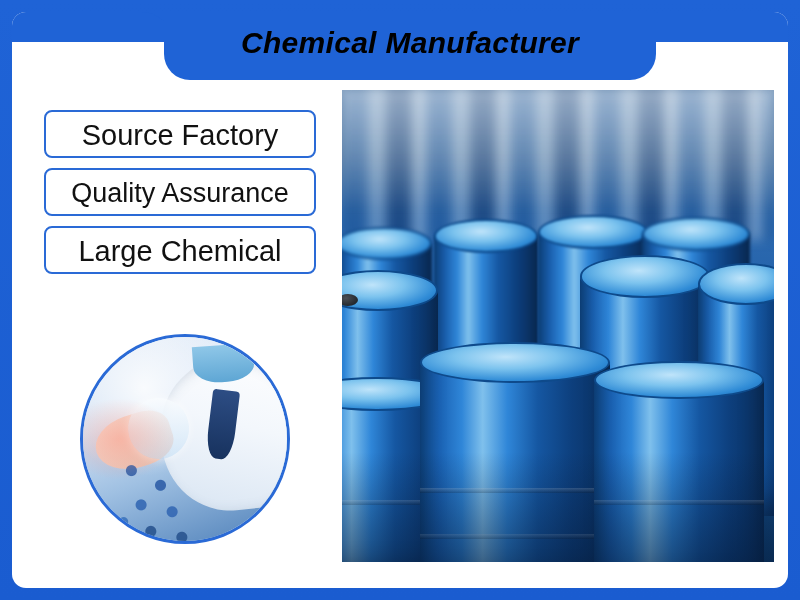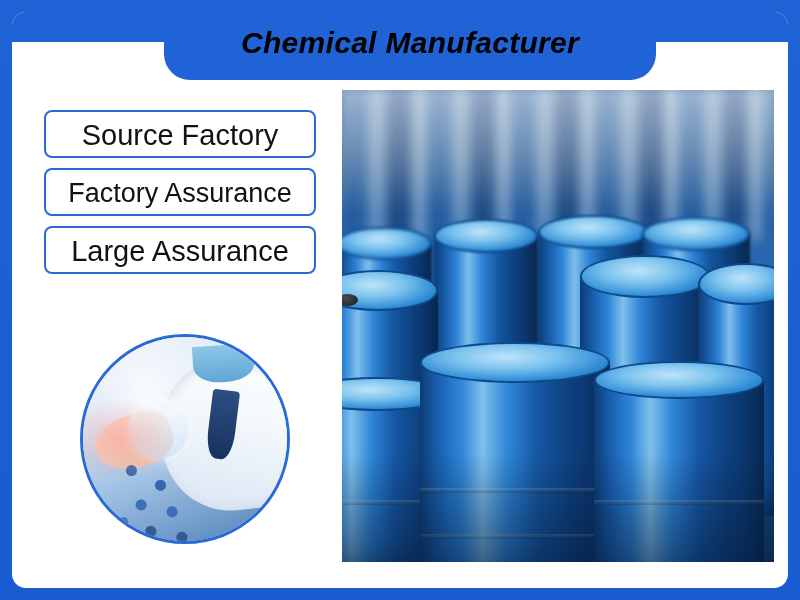--- a/index.html
+++ b/index.html
@@ -324,22 +324,22 @@
       <div class="header-right-fill"></div>
       <div class="notch-round left"></div>
       <div class="notch-round right"></div>
       <div class="header-tab"></div>
       <div class="banner-title">Chemical Manufacturer</div>
     </div>
 
     <div class="left-col">
       <div class="feature-list">
         <div class="feature-item big">Source Factory</div>
-        <div class="feature-item">Factory Assurance</div>
-        <div class="feature-item big">Large Assurance</div>
+        <div class="feature-item">Quality Assurance</div>
+        <div class="feature-item big">Large Chemical</div>
       </div>
 
       <div class="lab-circle">
         <div class="lab-img">
           <div class="lab-coat"></div>
           <div class="lab-mask"></div>
           <div class="lab-tie"></div>
           <div class="lab-hand"></div>
           <div class="lab-flask"></div>
           <div class="lab-dna"></div>

